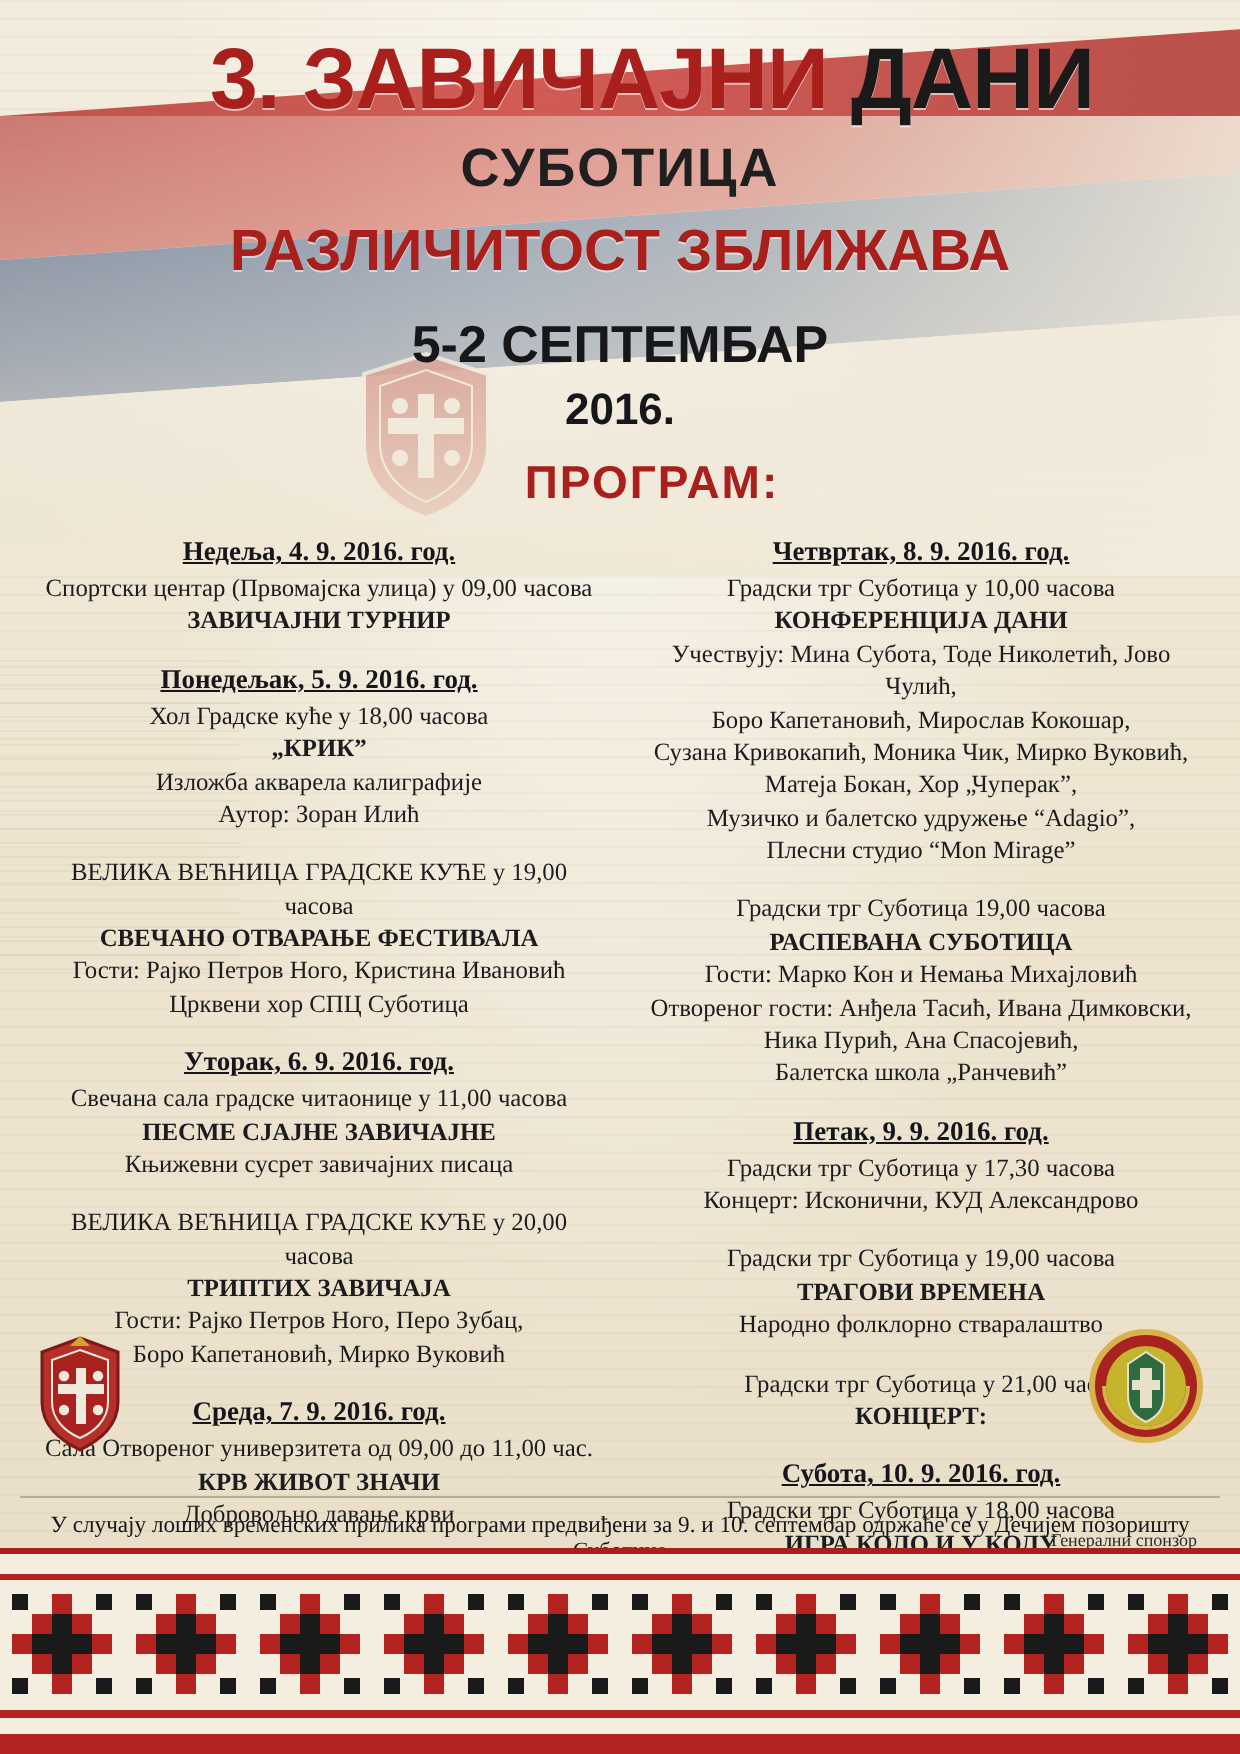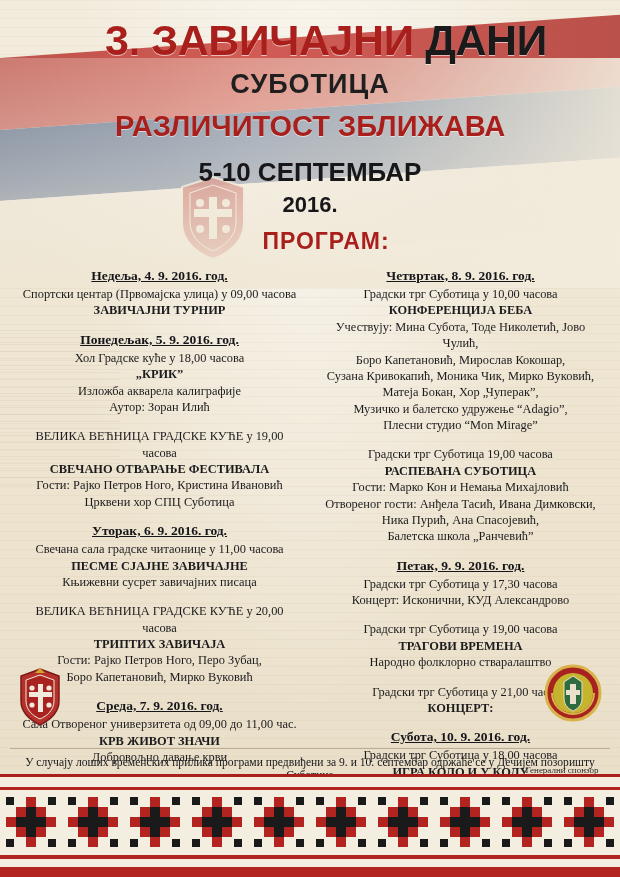--- a/index.html
+++ b/index.html
@@ -155,21 +155,21 @@
   <div class="flag-fade2"></div>
 
   <div class="headings">
     <div class="h-title">
       <span class="red">3.</span>
       <span class="red">ЗАВИЧАЈНИ</span>
       <span>ДАНИ</span>
     </div>
     <div class="h-sub">СУБОТИЦА</div>
     <div class="h-slogan">РАЗЛИЧИТОСТ ЗБЛИЖАВА</div>
-    <div class="h-dates">5-10 СЕПТЕМБАР</div>
+    <div class="h-dates">5-2 СЕПТЕМБАР</div>
     <div class="h-year">2016.</div>
     <div class="h-program">ПРОГРАМ:</div>
   </div>
 
   <div class="cols">
     <div class="col" id="col-left">
         <div class="blk">
           <div class="day">Недеља,  4. 9. 2016. год.</div>
           <div class="line">Спортски центар (Првомајска улица) у 09,00 часова</div>
           <div class="line ttl">ЗАВИЧАЈНИ ТУРНИР</div>
@@ -209,21 +209,21 @@
           <div class="line">ВЕЛИКА ВЕЋНИЦА ГРАДСКЕ КУЋЕ у 20,00 часова</div>
           <div class="line ttl">КОНЦЕРТ:</div>
           <div class="line ttl">ДИВНА ЉУБОЈЕВИЋ</div>
           <div class="line ttl">И ХОР МЕЛОДИ</div>
         </div>
       </div>
     <div class="col" id="col-right">
         <div class="blk">
           <div class="day">Четвртак, 8. 9. 2016. год.</div>
           <div class="line">Градски трг Суботица у 10,00 часова</div>
-          <div class="line ttl">КОНФЕРЕНЦИЈА БЕБА</div>
+          <div class="line ttl">КОНФЕРЕНЦИЈА ДАНИ</div>
           <div class="line">Учествују: Мина Субота,  Тоде Николетић, Јово Чулић,</div>
           <div class="line">Боро Капетановић, Мирослав Кокошар,</div>
           <div class="line">Сузана Кривокапић, Моника Чик, Мирко Вуковић,</div>
           <div class="line">Матеја Бокан, Хор „Чуперак”,</div>
           <div class="line">Музичко и балетско удружење “Adagio”,</div>
           <div class="line">Плесни студио “Mon Mirage”</div>
         </div>
         <div class="blk">
           <div class="line">Градски трг Суботица 19,00 часова</div>
           <div class="line ttl">РАСПЕВАНА СУБОТИЦА</div>

